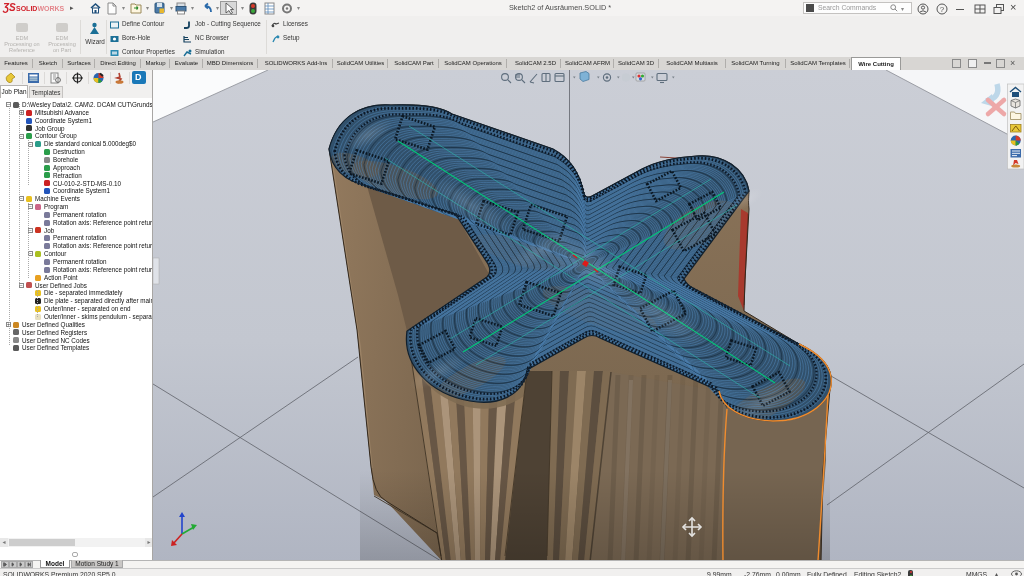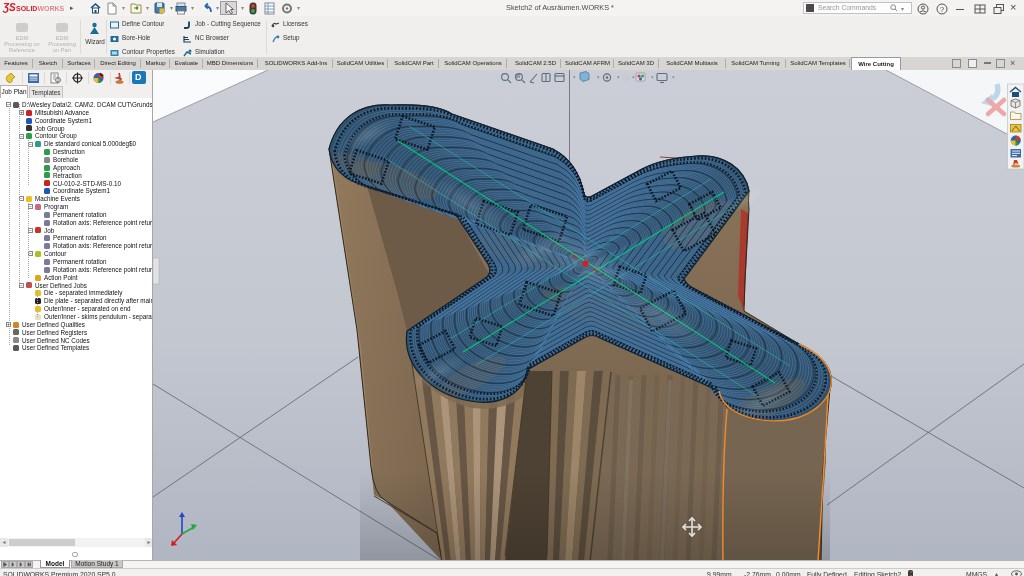--- a/index.html
+++ b/index.html
@@ -62,21 +62,21 @@
       <circle cx="6" cy="6.5" r="4" fill="none" stroke="#777" stroke-width="2"></circle>
       <circle cx="6" cy="6.5" r="1.2" fill="#777"></circle>
     </svg>
     <div style="position:absolute;left:122px;top:6px;width:4px;height:4px;font-size:6px;color:#888;line-height:4px;">▾</div>
     <div style="position:absolute;left:146px;top:6px;width:4px;height:4px;font-size:6px;color:#888;line-height:4px;">▾</div>
     <div style="position:absolute;left:170px;top:6px;width:4px;height:4px;font-size:6px;color:#888;line-height:4px;">▾</div>
     <div style="position:absolute;left:191px;top:6px;width:4px;height:4px;font-size:6px;color:#888;line-height:4px;">▾</div>
     <div style="position:absolute;left:216px;top:6px;width:4px;height:4px;font-size:6px;color:#888;line-height:4px;">▾</div>
     <div style="position:absolute;left:241px;top:6px;width:4px;height:4px;font-size:6px;color:#888;line-height:4px;">▾</div>
     <div style="position:absolute;left:297px;top:6px;width:4px;height:4px;font-size:6px;color:#888;line-height:4px;">▾</div>
-    <div style="position:absolute;left:430px;top:3px;width:260px;text-align:center;font-size:7.3px;color:#4a4a4a;">Sketch2 of Ausräumen.WORKS *</div>
+    <div style="position:absolute;left:430px;top:3px;width:260px;text-align:center;font-size:7.3px;color:#4a4a4a;">Sketch2 of Ausräumen.SOLID *</div>
     <div style="position:absolute;left:803px;top:2px;width:109px;height:12px;background:#fdfdfd;border:1px solid #c4c2c0;box-sizing:border-box;"></div>
     <div style="position:absolute;left:806px;top:4px;width:8px;height:8px;background:#4a4a4a;"></div>
     <div style="position:absolute;left:818px;top:4px;font-size:6.8px;color:#9a9a9a;">Search Commands</div>
     <svg style="position:absolute;left:890px;top:4px;" width="8" height="8" viewBox="0 0 8 8">
       <circle cx="3.2" cy="3.2" r="2.4" fill="none" stroke="#8a8a8a"></circle>
       <path d="M5,5 L7.2,7.2" stroke="#8a8a8a"></path>
     </svg>
     <div style="position:absolute;left:901px;top:5px;font-size:6px;color:#888;">▾</div>
     <svg style="position:absolute;left:917px;top:3px;" width="12" height="12" viewBox="0 0 12 12">
       <circle cx="6" cy="6" r="5" fill="none" stroke="#555"></circle>

